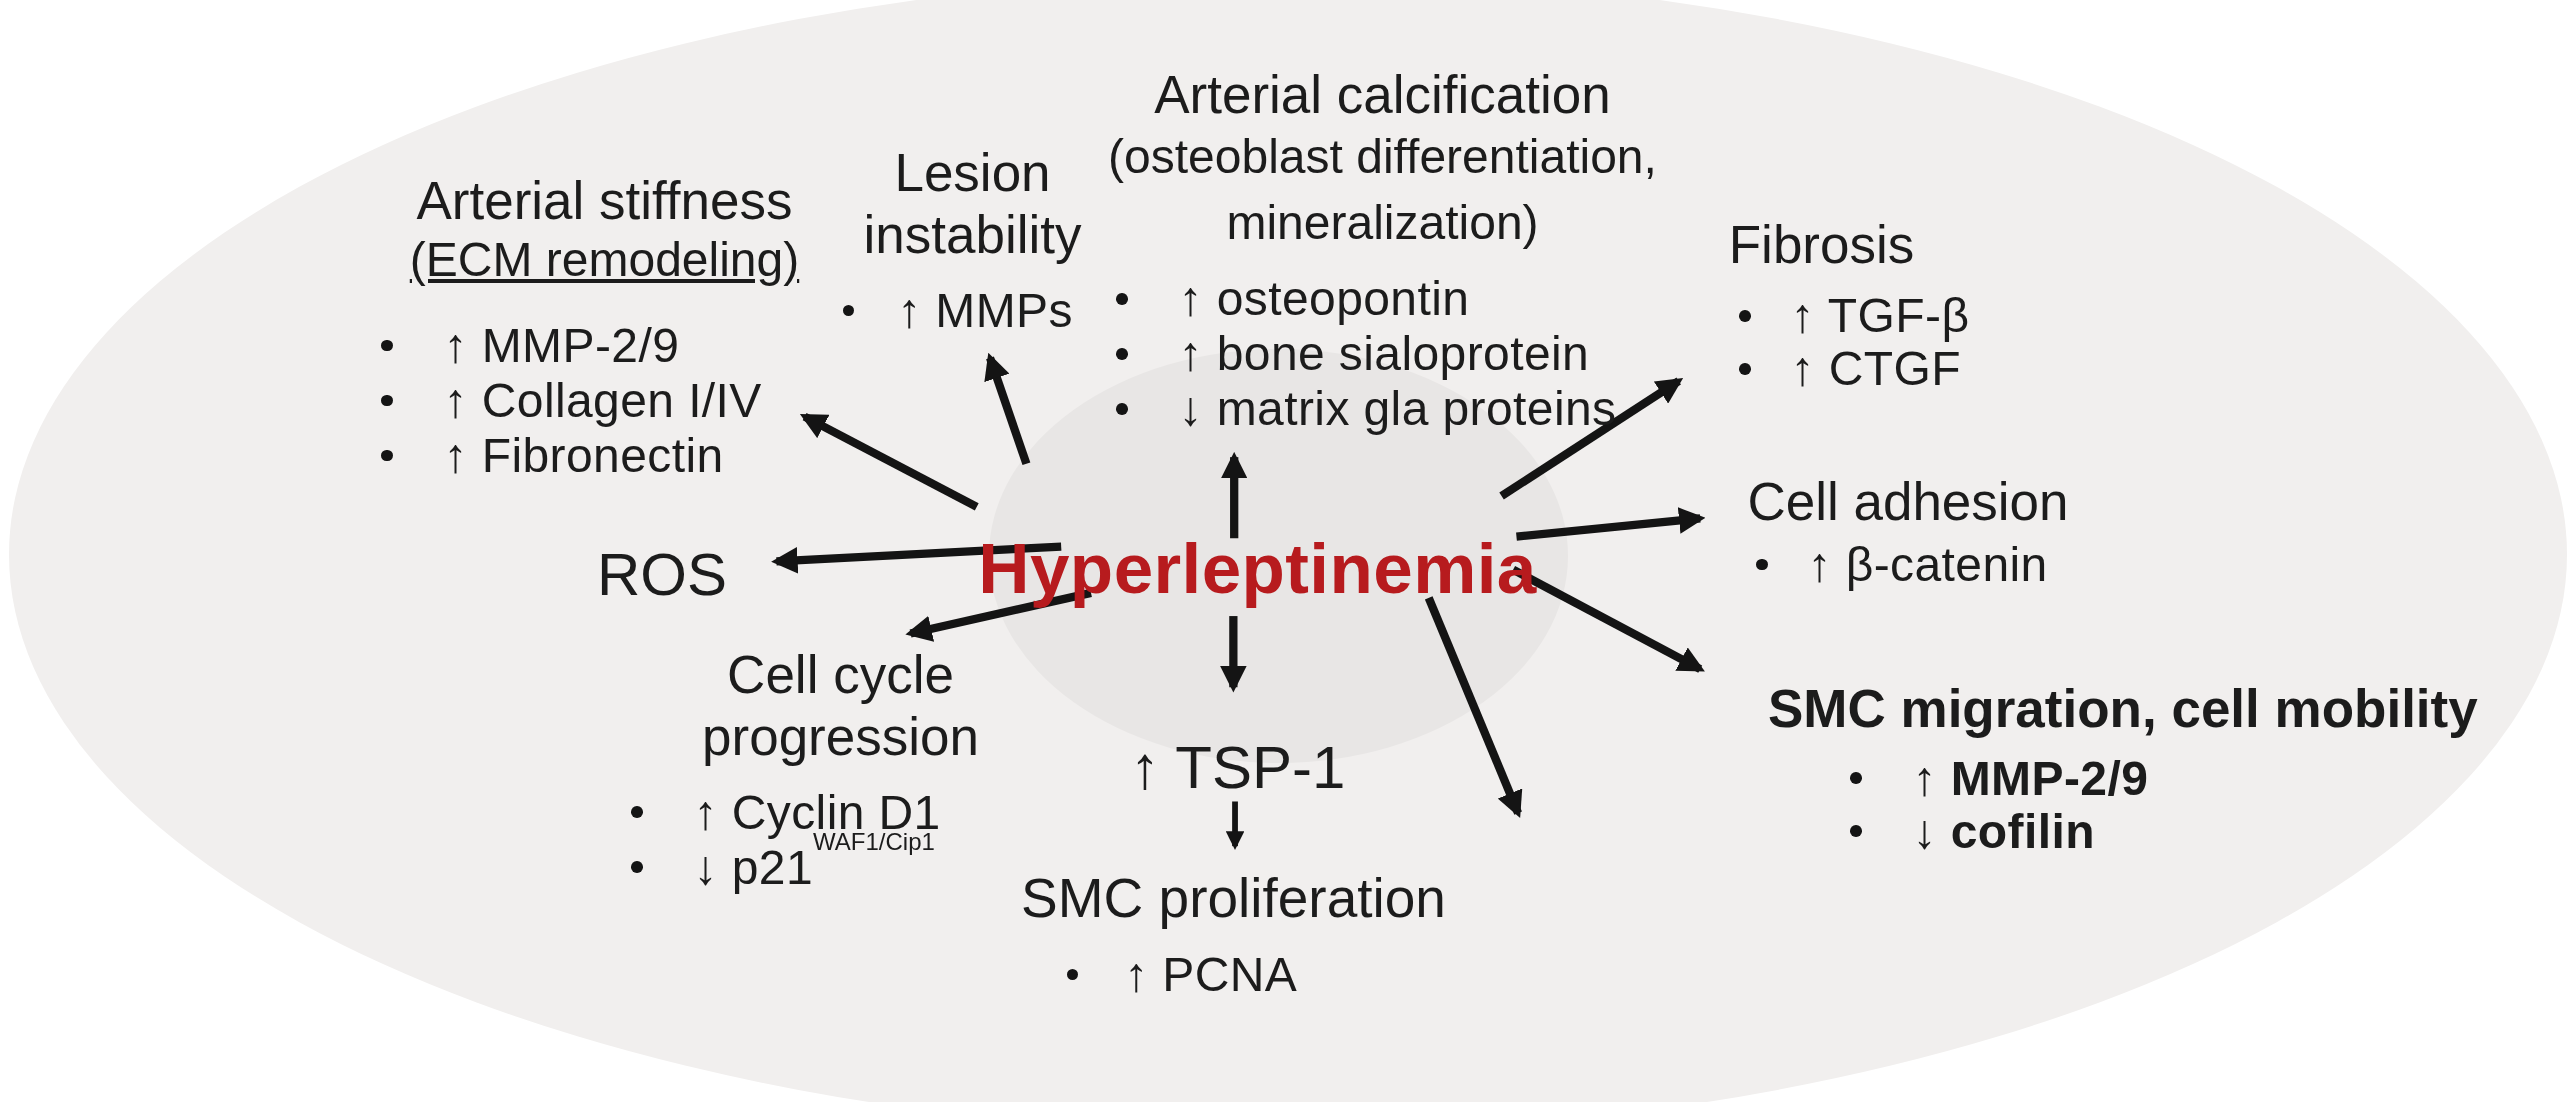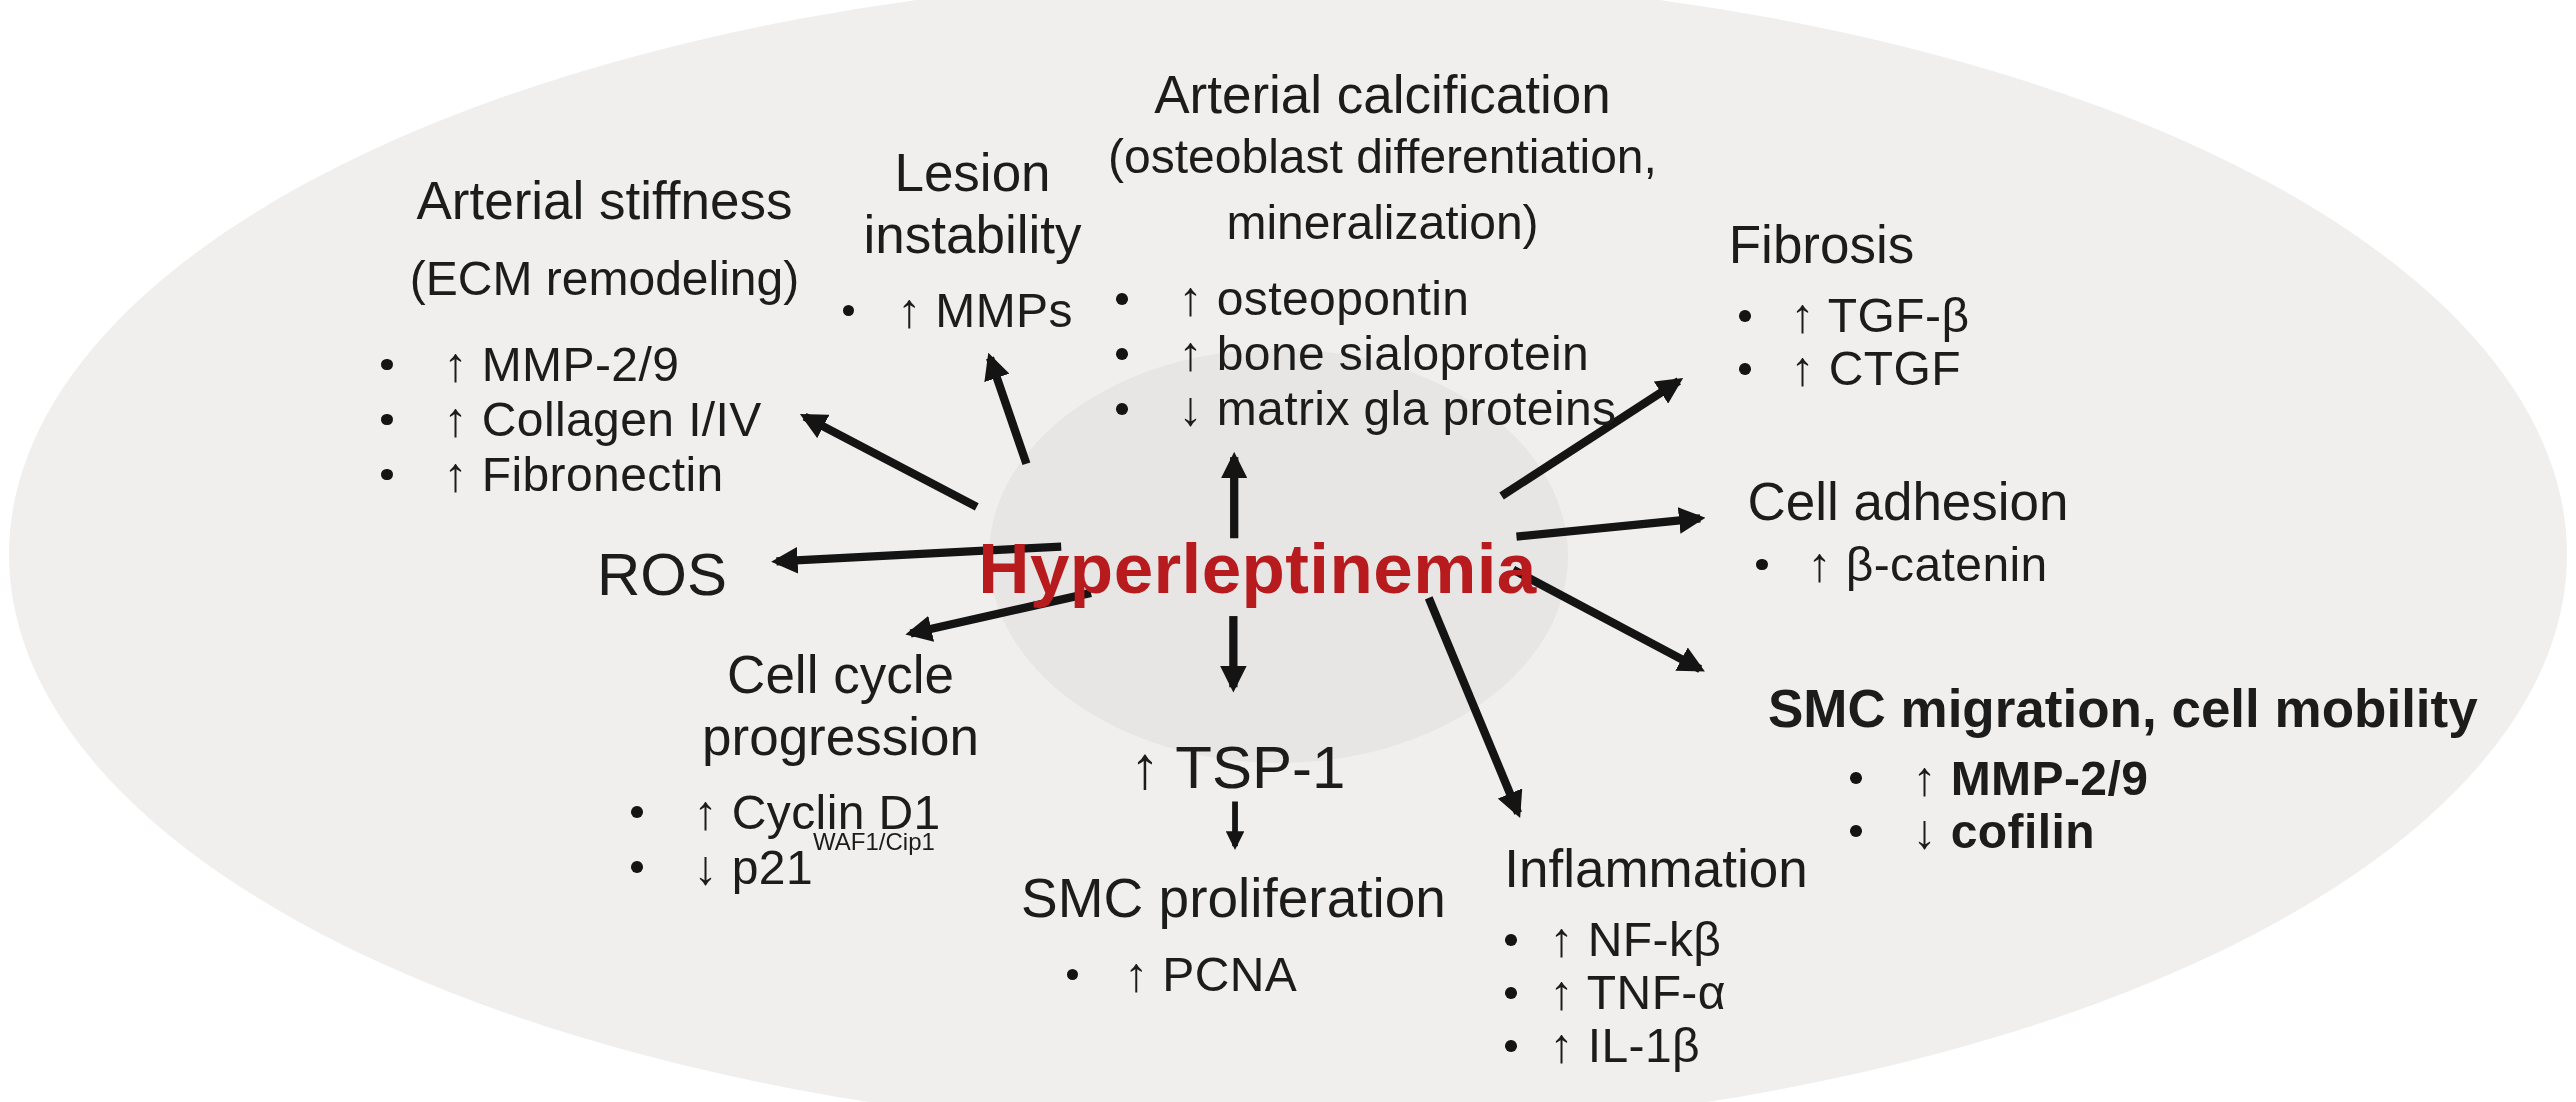--- a/index.html
+++ b/index.html
@@ -62,21 +62,21 @@
       <line x1="1726" y1="722" x2="1834" y2="982" marker-end="url(#ah)"></line>
       <line x1="1490" y1="744" x2="1490" y2="830" marker-end="url(#ah)"></line>
       <line x1="1318" y1="716" x2="1100" y2="765" marker-end="url(#ah)"></line>
       <line x1="1282" y1="660" x2="938" y2="678" marker-end="url(#ah)"></line>
       <line x1="1492" y1="968" x2="1492" y2="1022" stroke-width="7" marker-end="url(#ah)"></line>
     </g>
   </svg>
 
   <div class="node" style="left:348px;top:171px;width:513px;">
     <div class="title t-center">Arterial stiffness</div>
-    <div class="subtitle t-center" style="margin-top:23px;">(ECM remodeling)</div>
+    <div class="subtitle t-center" style="margin-top:4px;text-decoration:underline;">(ECM remodeling)</div>
     <div class="bullets" style="margin-top:31px;padding-left:33px;">
       <div class="b-row">
         <span class="dot"></span>
         <span class="b-text">↑ MMP-2/9</span>
       </div>
       <div class="b-row">
         <span class="dot"></span>
         <span class="b-text">↑ Collagen I/IV</span>
       </div>
       <div class="b-row">
@@ -150,37 +150,20 @@
         <span class="dot"></span>
         <span class="b-text">↑ MMP-2/9</span>
       </div>
       <div class="b-row h64">
         <span class="dot"></span>
         <span class="b-text">↓ cofilin</span>
       </div>
     </div>
   </div>
 
-  <div class="node" style="left:1482px;top:839px;width:348px;">
-    <div class="title t-center">Inflammation</div>
-    <div class="bullets" style="margin-top:15px;padding-left:23px;">
-      <div class="b-row h64">
-        <span class="dot" style="margin-right:33px;"></span>
-        <span class="b-text">↑ NF-kβ</span>
-      </div>
-      <div class="b-row h64">
-        <span class="dot" style="margin-right:33px;"></span>
-        <span class="b-text">↑ TNF-α</span>
-      </div>
-      <div class="b-row h64">
-        <span class="dot" style="margin-right:33px;"></span>
-        <span class="b-text">↑ IL-1β</span>
-      </div>
-    </div>
-  </div>
 
   <div class="node center-label t-center" style="left:968px;top:528px;width:579px;color:#b71b1e;">Hyperleptinemia</div>
 
   <div class="node big-label t-center" style="left:571px;top:540px;width:182px;">ROS</div>
 
   <div class="node tsp-label t-center" style="left:1072px;top:733px;width:331px;">↑ TSP-1</div>
 
   <div class="node smcp-title t-center" style="left:977px;top:866px;width:513px;">SMC proliferation</div>
 
   <div class="node" style="left:1050px;top:949px;">

